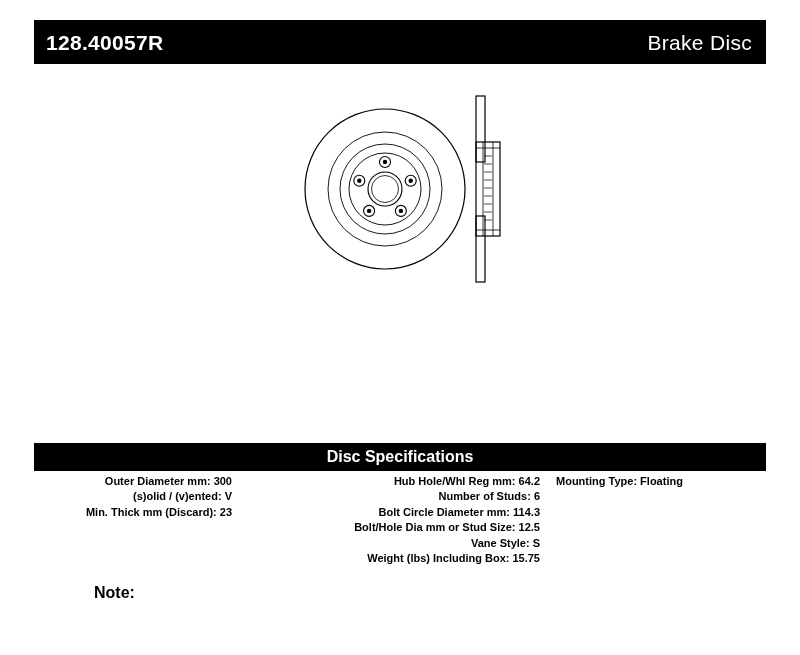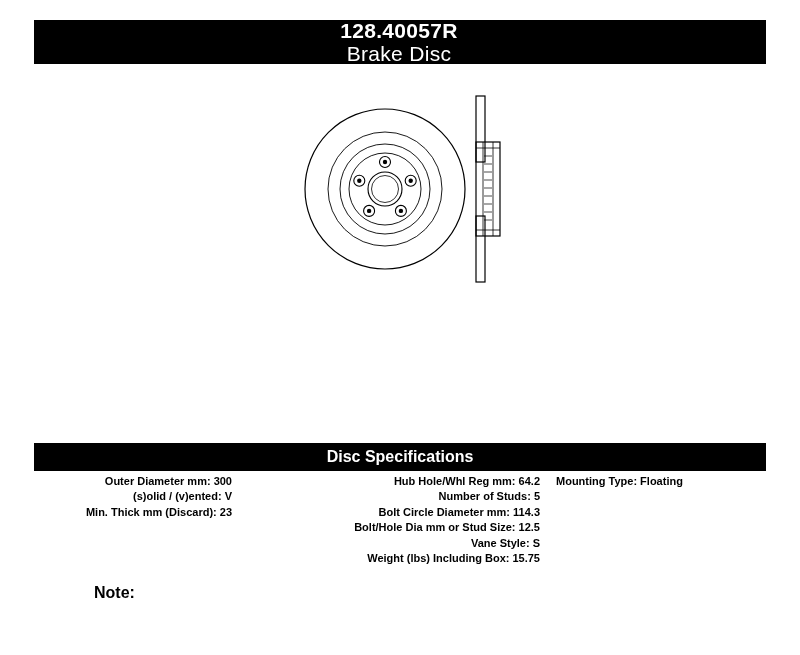--- a/index.html
+++ b/index.html
@@ -28,21 +28,20 @@
     left: 34px;
     top: 20px;
     width: 732px;
     height: 44px;
     background: #000000;
     display: flex;
     align-items: center;
     justify-content: space-between;
     box-sizing: border-box;
     padding: 0 14px 0 12px;
-    flex-direction: column;
   }
   .header-part-number {
     color: #ffffff;
     font-size: 21px;
     font-weight: bold;
     letter-spacing: 0.3px;
     line-height: 1;
   }
   .header-title {
     color: #ffffff;
@@ -195,21 +194,21 @@
 
   <div class="specs">
     <div class="col col-left">
       <div class="spec-line">Outer Diameter mm: 300</div>
       <div class="spec-line">(s)olid / (v)ented: V</div>
       <div class="spec-line">Min. Thick mm (Discard): 23</div>
     </div>
 
     <div class="col col-mid">
       <div class="spec-line">Hub Hole/Whl Reg mm: 64.2</div>
-      <div class="spec-line">Number of Studs: 5</div>
+      <div class="spec-line">Number of Studs: 6</div>
       <div class="spec-line">Bolt Circle Diameter mm: 114.3</div>
       <div class="spec-line">Bolt/Hole Dia mm or Stud Size: 12.5</div>
       <div class="spec-line">Vane Style: S</div>
       <div class="spec-line">Weight (lbs) Including Box: 15.75</div>
     </div>
 
     <div class="col col-right">
       <div class="spec-line">Mounting Type: Floating</div>
     </div>
   </div>

